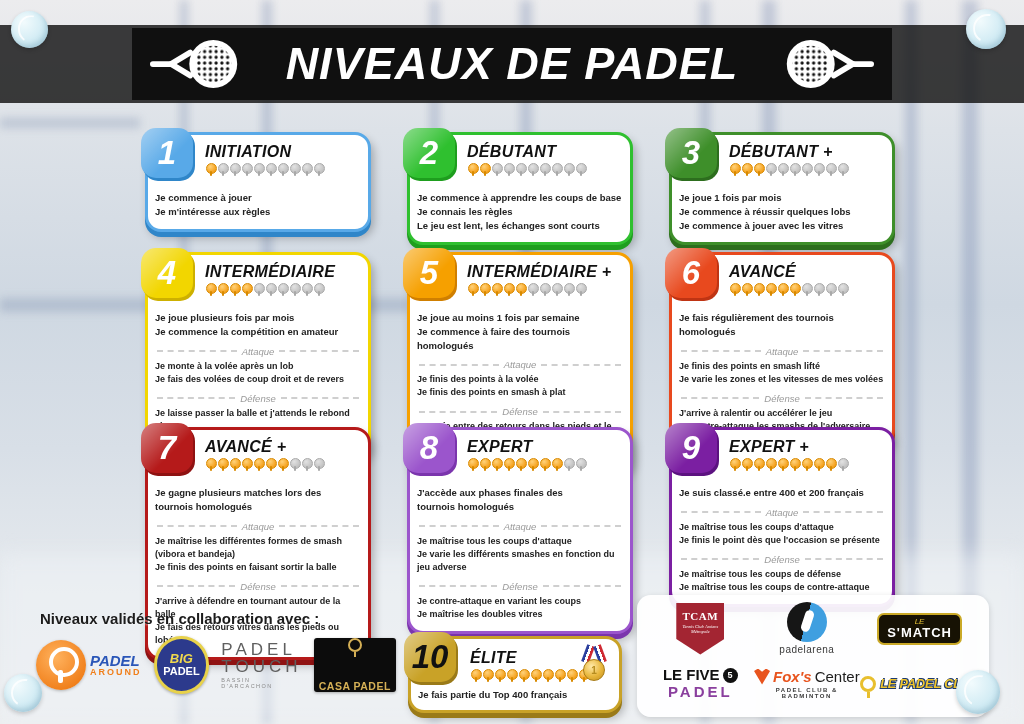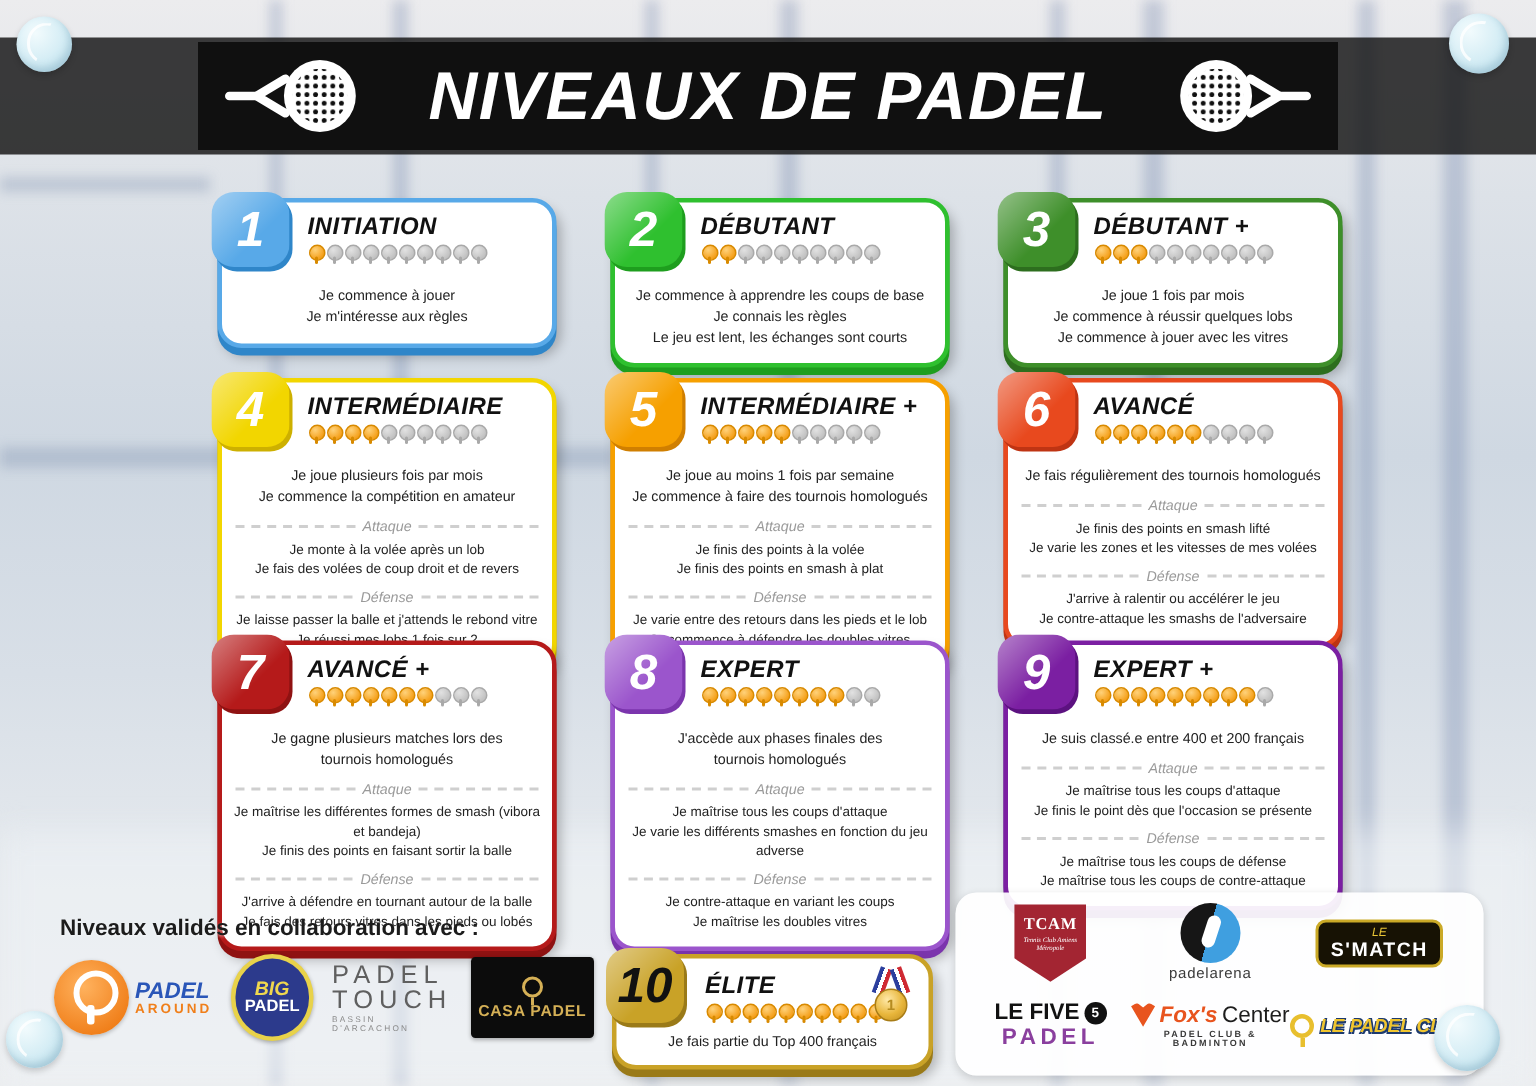--- a/index.html
+++ b/index.html
@@ -44,21 +44,21 @@
   .card-head { margin-left:50px; min-height:42px; }
   .card-title { font-size:16px; font-weight:bold; font-style:italic; color:#111; letter-spacing:.3px; white-space:nowrap; }
   .rating { display:flex; gap:1px; margin-top:2px; }
   .pad { position:relative; width:11px; height:15px; display:inline-block; }
   .pad::before { content:""; position:absolute; left:1px; top:0; width:9px; height:9px; border-radius:50%; }
   .pad::after  { content:""; position:absolute; left:4.5px; top:8px; width:2px; height:5px; border-radius:1px; }
   .pad.f::before { background:radial-gradient(circle at 35% 30%, #ffd27a, #f5a11d 70%); border:1px solid #d88a00; }
   .pad.f::after  { background:#d88a00; }
   .pad.e::before { background:radial-gradient(circle at 35% 30%, #e2e2e2, #c2c2c2 70%); border:1px solid #a9a9a9; }
   .pad.e::after  { background:#a9a9a9; }
-  .lines { white-space:pre-line; text-align:center; font-size:9px; font-weight:normal; color:#222; line-height:1.45; }
+  .lines { white-space:pre-line; text-align:left; font-size:9px; font-weight:bold; color:#222; line-height:1.45; }
   .intro { margin-top:6px; font-size:9.5px; }
   .divider { display:flex; align-items:center; gap:5px; margin:7px 2px 3px 2px; }
   .divider .dash { flex:1; border-top:2px dashed #cfcfcf; }
   .divider .dlabel { color:#9a9a9a; font-size:9.5px; font-style:italic; }
 
   
   .card-elite { position:absolute; left:408px; top:636px; width:214px; z-index:3; padding-bottom:8px; }
   .card-elite .card-head { margin-left:52px; min-height:38px; padding-top:2px; }
   .card-elite .intro { margin-top:3px; }
   .medal { position:absolute; right:12px; top:6px; width:26px; height:44px; }
@@ -91,21 +91,21 @@
              display:flex; flex-direction:column; align-items:center; justify-content:center; line-height:1.05;
              box-shadow:0 1px 3px rgba(0,0,0,.3); }
   .logo-bp .b1 { color:#f0d84e; font-size:13px; font-weight:bold; font-style:italic; }
   .logo-bp .b2 { color:#fff; font-size:11px; font-weight:bold; }
 
   .logo-pt { text-align:left; color:#5f5f5f; line-height:1; }
   .logo-pt .t1, .logo-pt .t2 { font-size:17px; letter-spacing:4px; font-weight:normal; }
   .logo-pt .sub { font-size:5.5px; letter-spacing:1.5px; color:#8a8a8a; margin-top:3px; }
 
   .logo-cp { width:86px; height:54px; background:#0c0c0c; border-radius:3px;
-             display:flex; flex-direction:column; align-items:center; justify-content:center; gap:3px;
+             display:flex; flex-direction:column; align-items:center; justify-content:space-between; gap:3px;
              box-shadow:0 1px 3px rgba(0,0,0,.3); }
   .cp-rk { width:14px; height:14px; border:2px solid #d5b056; border-radius:50%; position:relative; }
   .cp-rk::after { content:""; position:absolute; left:4px; top:12px; width:2px; height:5px; background:#d5b056; }
   .logo-cp .cpt { color:#d5b056; font-size:10.5px; font-weight:bold; letter-spacing:.5px; }
 
   .panel-right { position:absolute; left:637px; top:595px; width:352px; height:122px; background:rgba(255,255,255,.93);
                  border-radius:14px; z-index:3; display:grid; grid-template-columns:1fr 1fr 1fr; grid-template-rows:1fr 1fr;
                  align-items:center; justify-items:center; padding:6px 10px; box-shadow:0 2px 6px rgba(0,0,0,.15); }
 
   .logo-tcam { width:48px; height:52px; background:#a32532; color:#fff; text-align:center;

